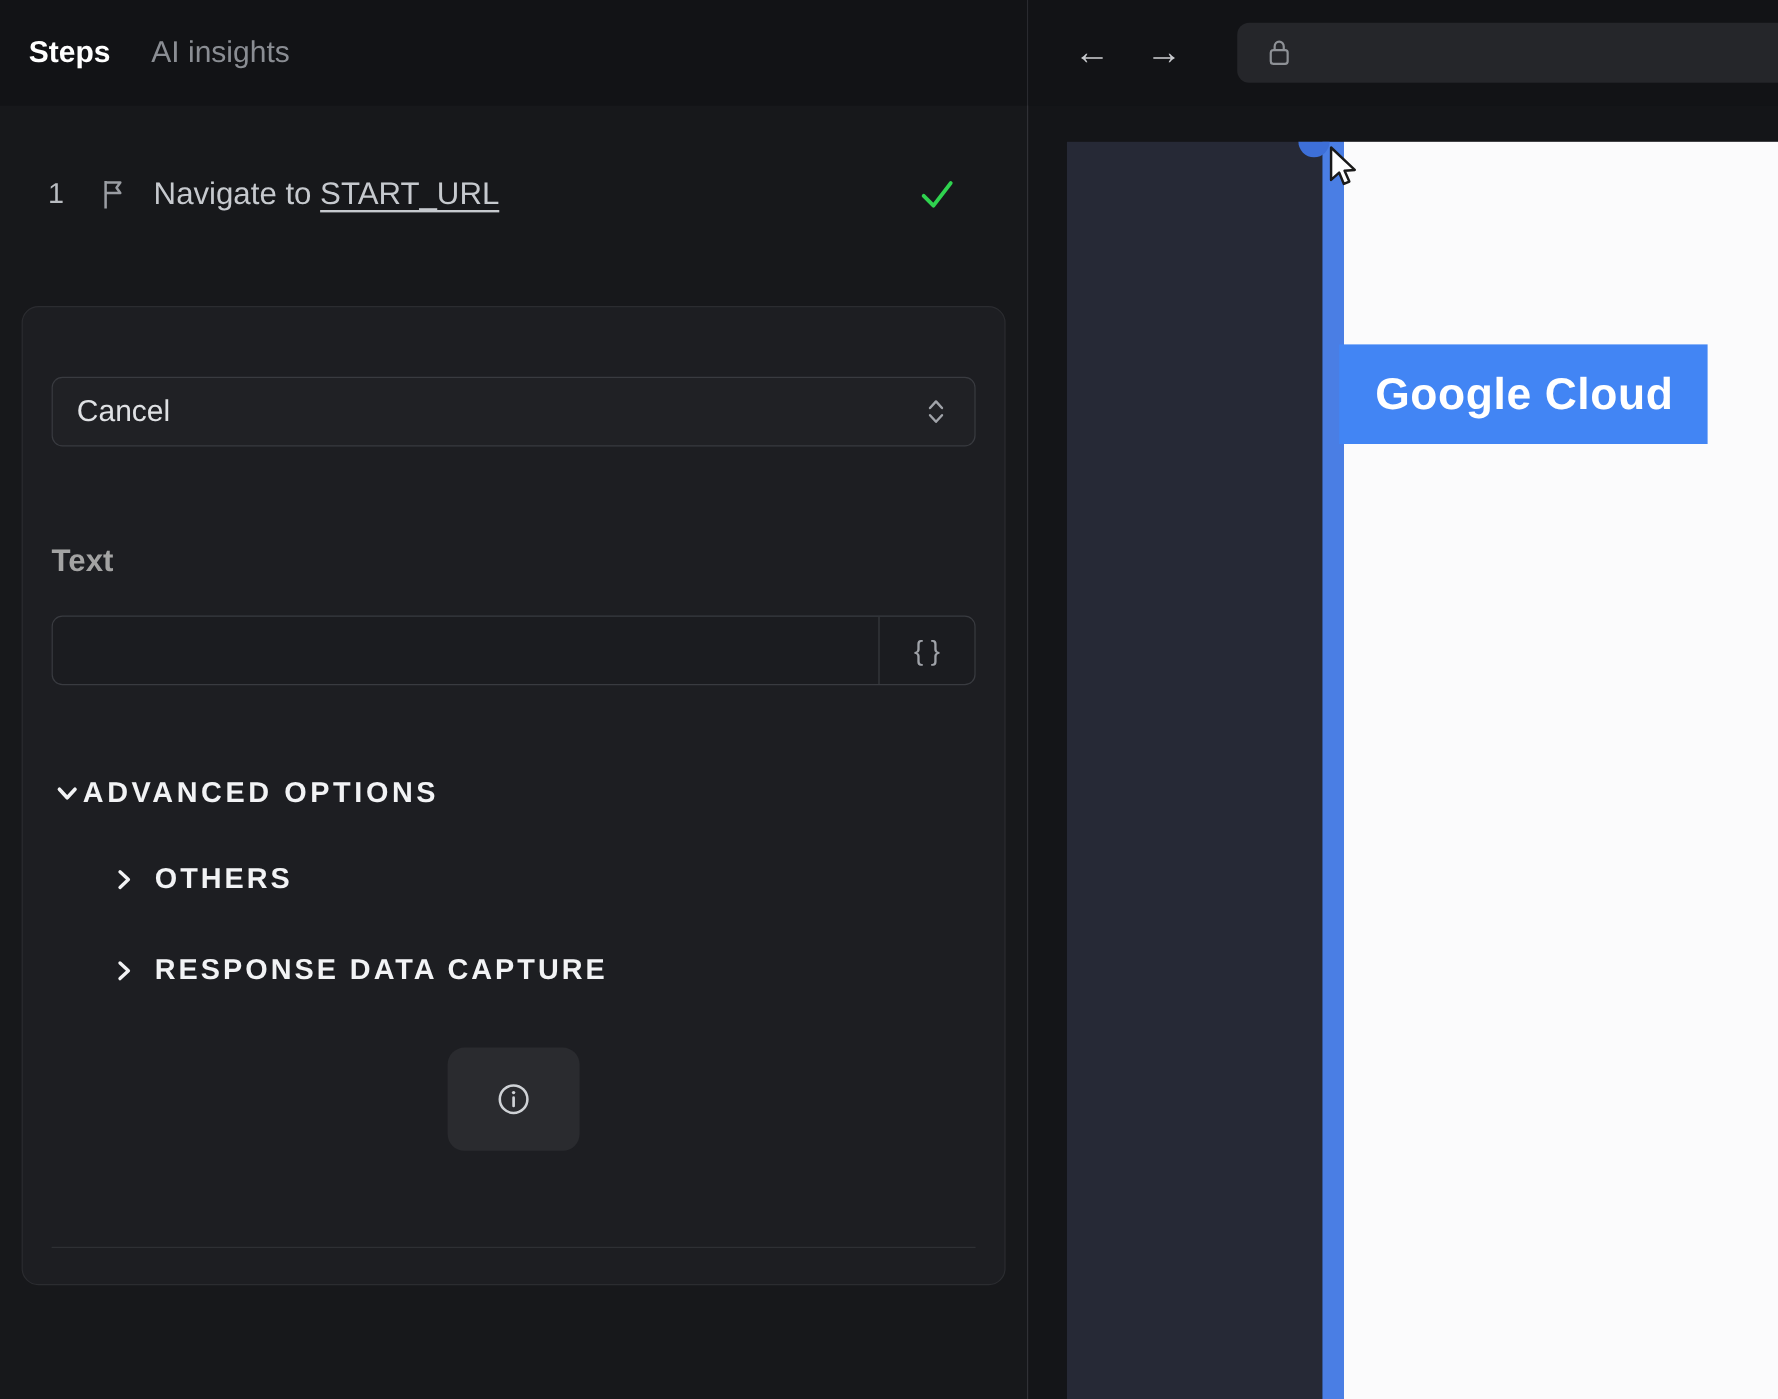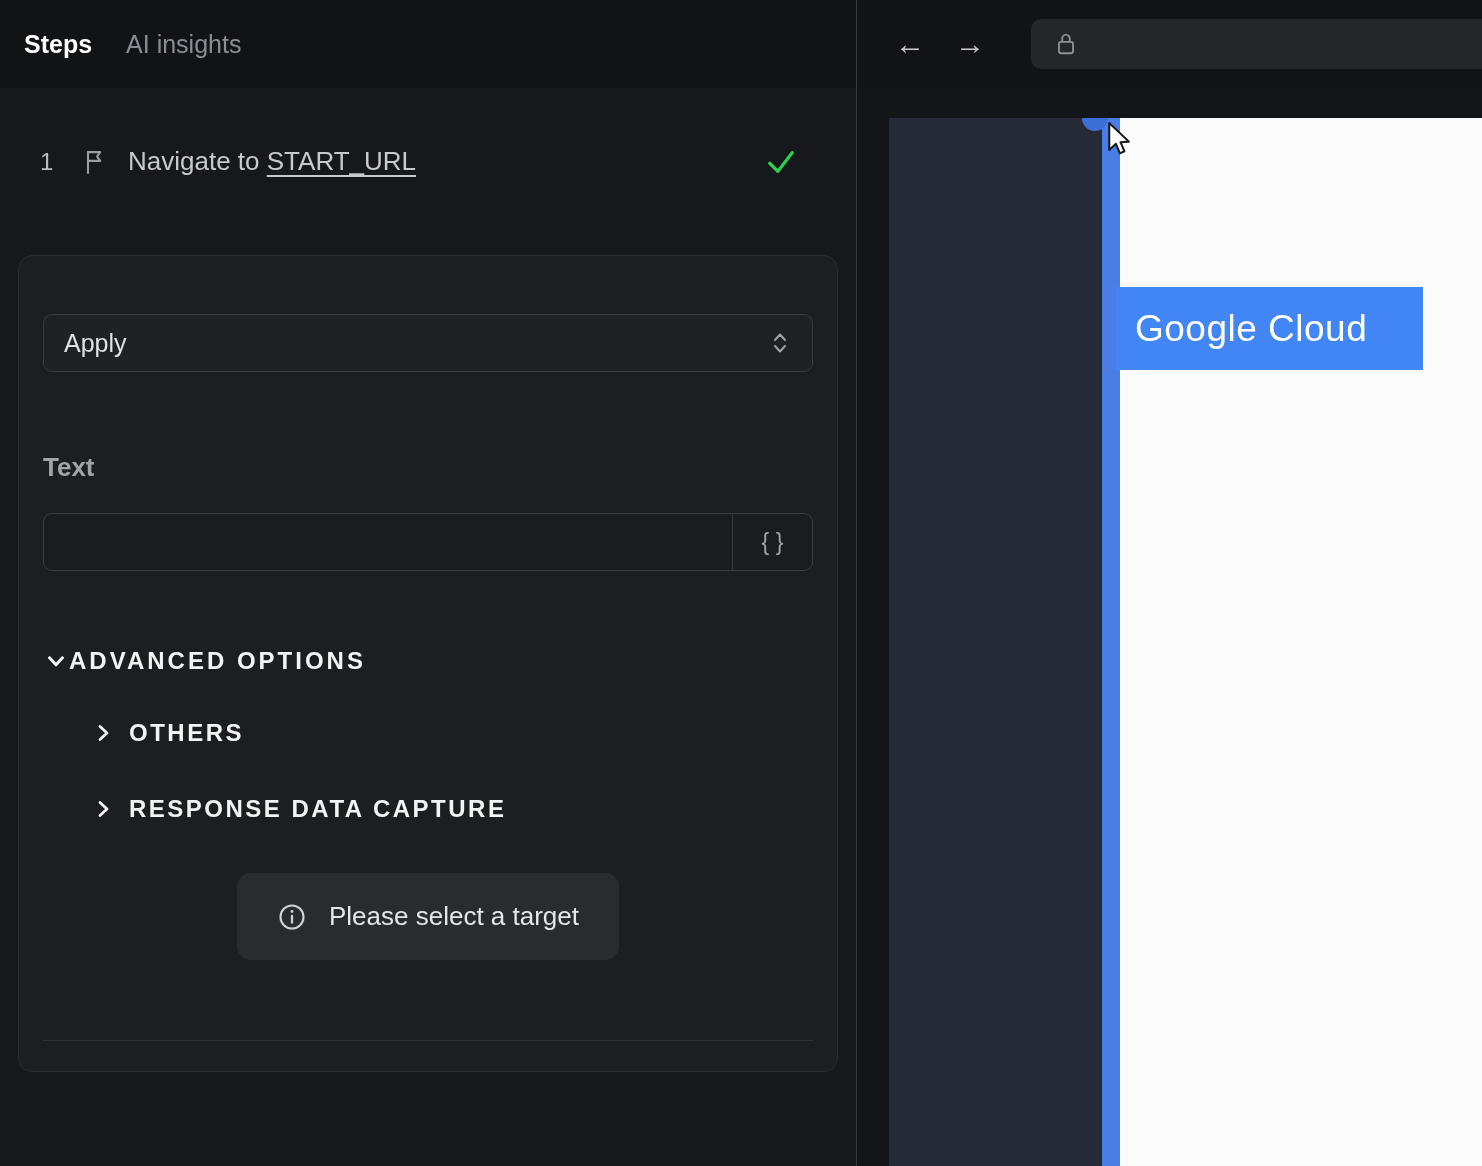--- a/index.html
+++ b/index.html
@@ -59,21 +59,21 @@
   .url-bar { margin-left: 46px; height: 50px; flex: 1; background: #25262a; border-radius: 10px 0 0 10px; display: flex; align-items: center; padding-left: 22px; cursor: text; }
 
   .preview { position: relative; height: calc(100% - 88px); overflow: hidden; }
   .page { position: absolute; left: 32px; top: 30px; right: 0; bottom: 0; overflow: hidden; }
   .page-dark { position: absolute; left: 0; top: 0; width: 213px; height: 100%; background: #262936; }
   .page-stripe { position: absolute; left: 213px; top: 0; width: 18px; height: 100%; }
   .page-white { position: absolute; left: 231px; top: 0; right: 0; height: 100%; background: #fbfbfc; }
   .stripe-notch { position: absolute; left: 193px; top: 0; width: 26px; height: 13px; background: #3d6fd8; border-radius: 0 0 13px 13px; }
 
   .highlight-box { position: absolute; left: 227px; top: 169px; height: 83px; width: 307px; display: flex; align-items: center; padding-left: 19px; }
-  .highlight-box span { color: #ffffff; font-size: 37px; font-weight: 400; letter-spacing: 0.5px; }
+  .highlight-box span { color: #ffffff; font-size: 37px; font-weight: 700; letter-spacing: 0.5px; margin-left: 11px; }
 
   .cursor { position: absolute; left: 211px; top: 2px; }
 </style>
 </head>
 <body>
 
 <div class="app">
 
   <div class="left-panel">
 
@@ -96,21 +96,21 @@
       <span class="step-check">
         <svg width="30" height="28" viewBox="0 0 24 22" fill="none">
           <polyline points="3,12 9.5,18.5 21,3.5" stroke="#2fd24f" stroke-width="2.6" fill="none" stroke-linecap="round" stroke-linejoin="round"></polyline>
         </svg>
       </span>
     </div>
 
     <div class="card">
 
       <div class="select">
-        <span class="select-value">Apply</span>
+        <span class="select-value">Cancel</span>
         <span class="select-caret">
           <svg width="24" height="26" viewBox="0 0 24 26" fill="none">
             <path d="M7 10 L12 4.5 L17 10" stroke="#a0a3a9" stroke-width="2" stroke-linecap="round" stroke-linejoin="round"></path>
             <path d="M7 16 L12 21.5 L17 16" stroke="#a0a3a9" stroke-width="2" stroke-linecap="round" stroke-linejoin="round"></path>
           </svg>
         </span>
       </div>
 
       <div class="field-label">Text</div>
 
@@ -147,21 +147,20 @@
       </div>
 
       <div class="toast">
         <span style="display:flex;">
           <svg width="30" height="30" viewBox="0 0 24 24" fill="none">
             <circle cx="12" cy="12" r="9.2" stroke="#cfd2d6" stroke-width="1.7"></circle>
             <line x1="12" y1="11" x2="12" y2="16.5" stroke="#cfd2d6" stroke-width="1.8" stroke-linecap="round"></line>
             <circle cx="12" cy="7.6" r="1.15" fill="#cfd2d6"></circle>
           </svg>
         </span>
-        <span class="toast-text">Please select a target</span>
       </div>
 
       <hr class="card-divider">
 
 
     </div>
   </div>
 
   <div class="right-panel">
 

